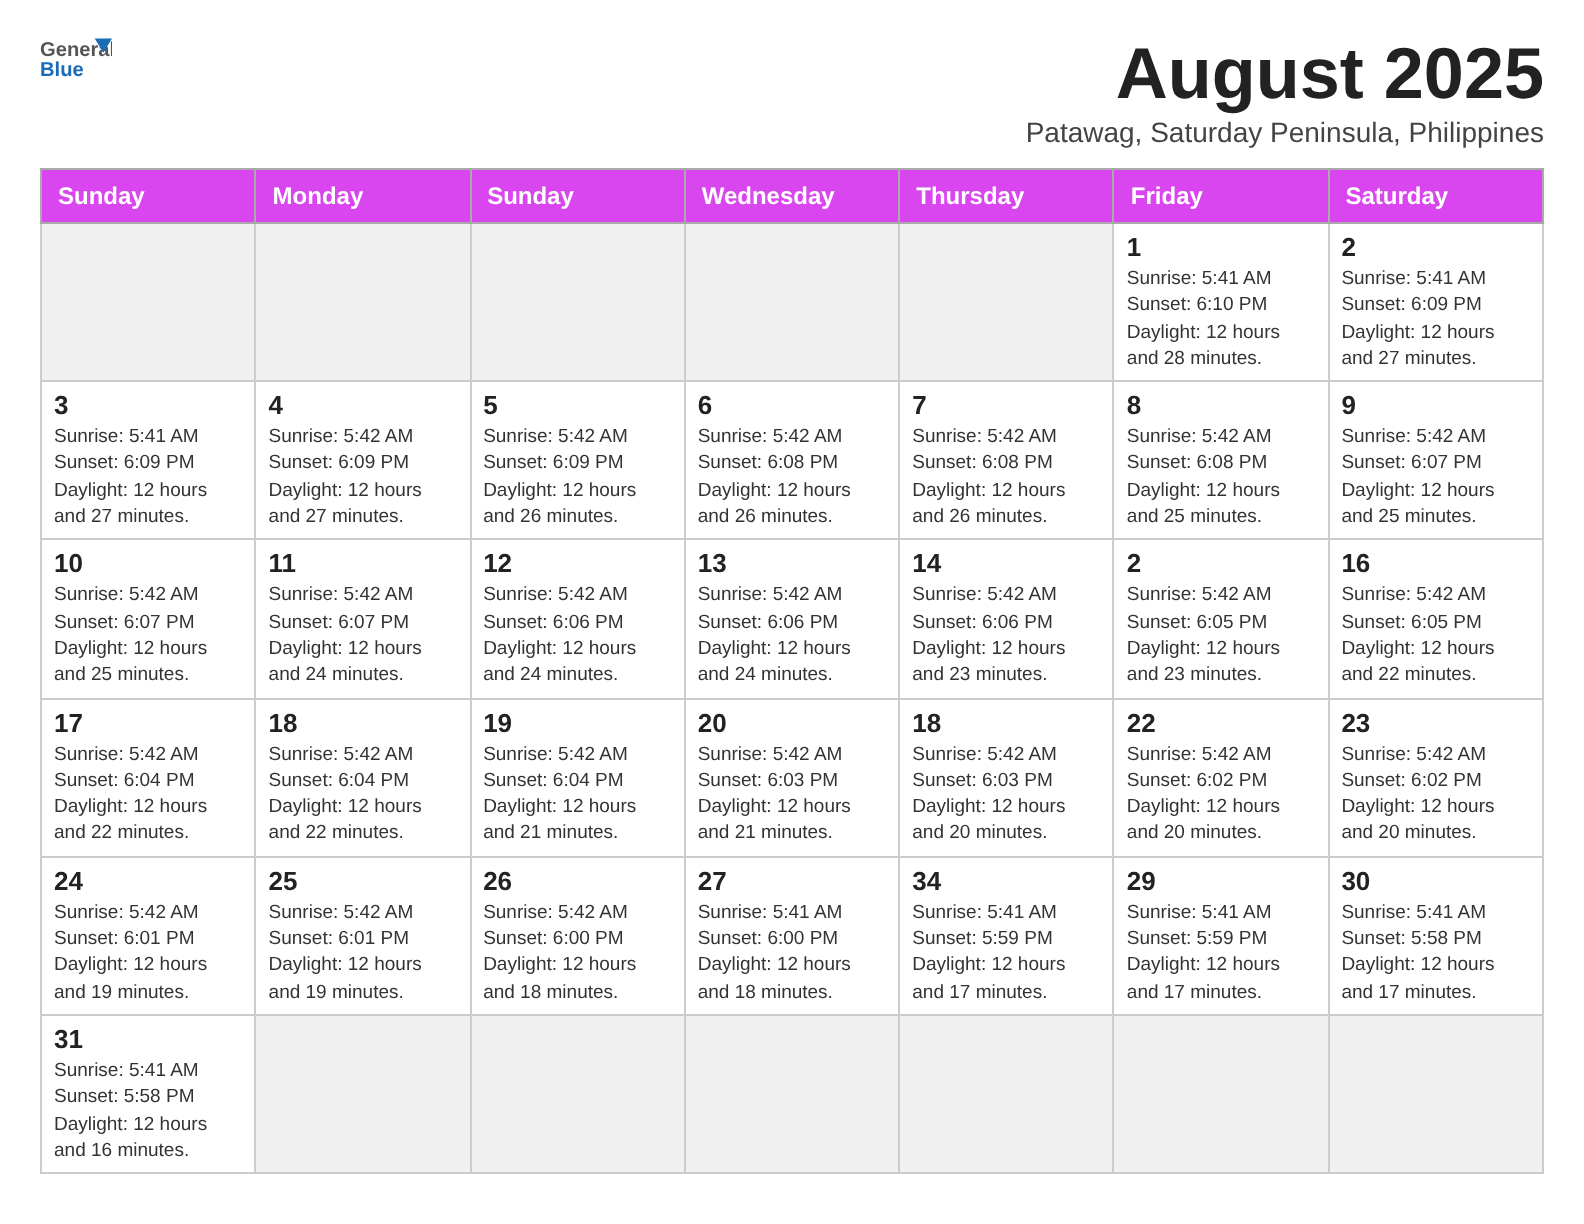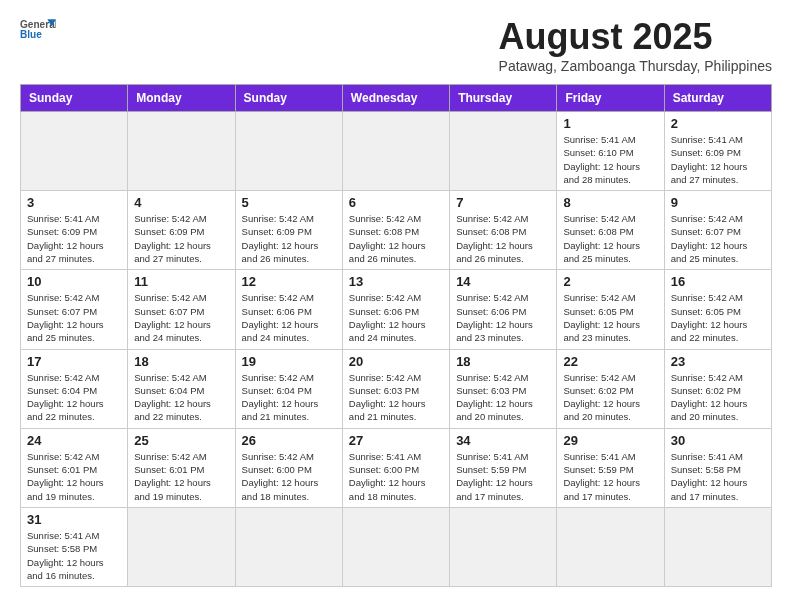--- a/index.html
+++ b/index.html
@@ -19,38 +19,38 @@
     .logo {
       display: flex;
       align-items: center;
       gap: 4px;
     }
     .logo-icon {
       width: 36px;
       height: 28px;
     }
     .title-block {
-      text-align: left;
+      text-align: right;
     }
     .month-year {
       font-size: 36px;
       font-weight: bold;
       color: #222;
     }
     .subtitle {
       font-size: 14px;
       color: #444;
     }
     .calendar {
       width: 100%;
       border-collapse: collapse;
       border: 1px solid #ccc;
     }
     .calendar th {
-      background: #6d28d9;
+      background: #d946ef;
       color: #fff;
       font-size: 12px;
       font-weight: bold;
       text-align: left;
       padding: 6px 8px;
       border: 1px solid #aaa;
     }
     .calendar td {
       border: 1px solid #ccc;
       vertical-align: top;
@@ -84,21 +84,21 @@
 <div class="header-area">
   <div class="logo">
     <svg class="logo-icon" viewBox="0 0 50 38">
       <text x="0" y="16" font-size="14" font-weight="bold" fill="#555">General</text>
       <text x="0" y="30" font-size="14" font-weight="bold" fill="#1a6cb7">Blue</text>
       <polygon points="38,4 50,4 44,14" fill="#1a6cb7"></polygon>
     </svg>
   </div>
   <div class="title-block">
     <div class="month-year">August 2025</div>
-    <div class="subtitle">Patawag, Zamboanga Thursday, Philippines</div>
+    <div class="subtitle">Patawag, Saturday Peninsula, Philippines</div>
   </div>
 </div>
 
 <table class="calendar">
   <thead>
     <tr>
     <th>Sunday</th>
         <th>Monday</th>
         <th>Sunday</th>
         <th>Wednesday</th>

